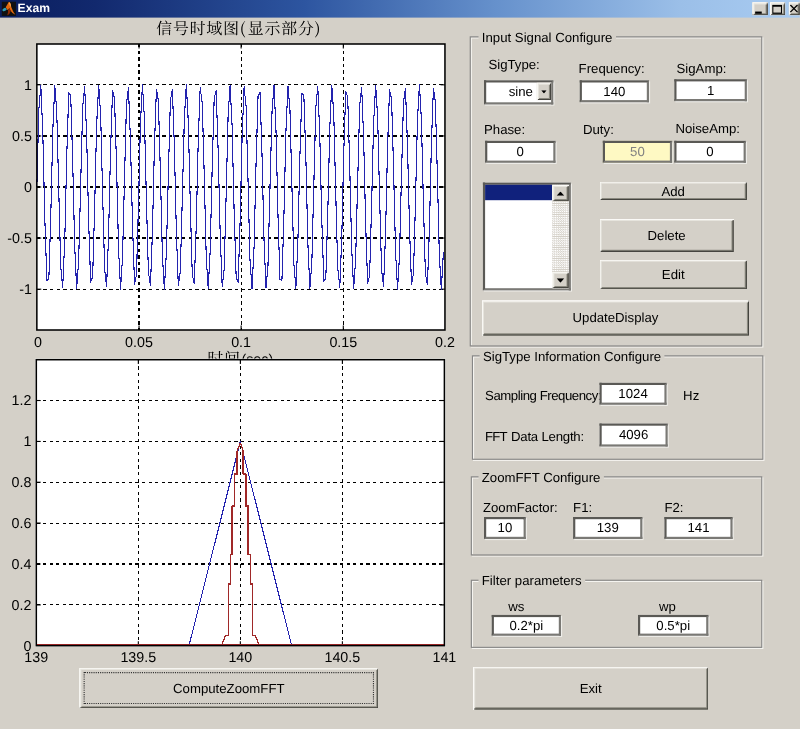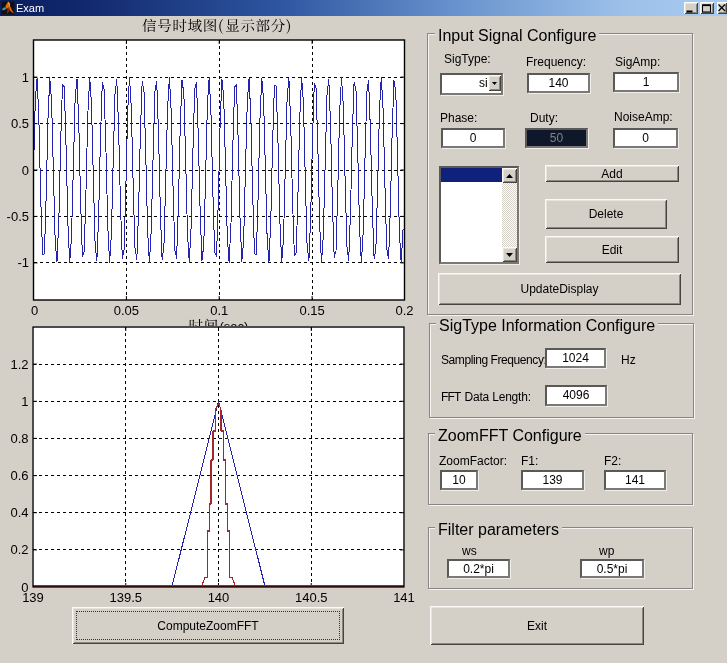--- a/index.html
+++ b/index.html
@@ -1,20 +1,20 @@
 <!DOCTYPE html>
 <html><head><meta charset="utf-8"><style>
 *{margin:0;padding:0;box-sizing:border-box}
 body{width:727px;height:663px;position:relative;background:#d4d0c8;font-family:"Liberation Sans",sans-serif;overflow:hidden;-webkit-font-smoothing:antialiased}
 .abs{position:absolute}
 .lbl{position:absolute;font-size:12px;color:#000;white-space:nowrap}
 .edit{position:absolute;background:#fff;border:2px solid #5a5955;border-bottom-color:#7a7975;border-right-color:#7a7975;box-shadow:1px 1px 0 #efeeea;font-size:12px;text-align:center;line-height:16px;color:#000}
 .btn{position:absolute;background:#d4d0c8;box-shadow:inset 1px 1px 0 #fbfaf7,inset -1px -1px 0 #45443f,inset 2px 2px 0 #e6e4dd,inset -2px -2px 0 #8a897f;font-size:12px;text-align:center;color:#000;display:flex;align-items:center;justify-content:center}
 .grp{position:absolute;border:1px solid #868686;box-shadow:inset 1px 1px 0 #f5f4f0, 1px 1px 0 #f5f4f0}
-.gtitle{position:absolute;background:#d4d0c8;font-size:16px;padding:0 3px;white-space:nowrap}
+.gtitle{position:absolute;background:#d4d0c8;font-size:12px;padding:0 3px;white-space:nowrap}
 </style></head><body>
 <svg width="727" height="663" viewBox="0 0 727 663" style="position:absolute;left:0;top:0">
 <style>
 .gl{stroke:#000;stroke-width:1;stroke-dasharray:3 3;fill:none}
 .tk{stroke:#000;stroke-width:1}
 text{font-family:"Liberation Sans",sans-serif;fill:#000}
 .pl{fill:none;stroke-linejoin:round;shape-rendering:crispEdges}
 .gl2{stroke:#000;stroke-width:1;stroke-dasharray:3 3;fill:none;shape-rendering:crispEdges}
 </style>
 <rect x="33.5" y="40" width="371.0" height="260" fill="#fff"></rect>
@@ -104,21 +104,21 @@
 </svg>
 <div class="abs" style="left:0;top:0;width:727px;height:16px;background:linear-gradient(to right,#0a1e5e 0%,#12296e 12%,#2d55a0 38%,#6691cc 62%,#9bbfe8 85%,#a9ccf2 100%)"></div>
 <svg class="abs" style="left:1px;top:1px" width="14" height="14" viewBox="0 0 14 14">
 <rect width="14" height="14" fill="#0a246a"></rect>
 <rect x="0.5" y="0.5" width="13" height="13" fill="#111"></rect>
 <path d="M1 8 Q2.8 5.8 4.2 6.2 L5.3 7.4 Q3.6 9.6 1.8 9.2 Z" fill="#2e9db8"></path>
 <path d="M4.2 5.6 L6.8 1 Q7.4 0.4 8 1.6 L9.6 6.2 Q10.8 9.6 13 12.4 Q10 11.2 8.8 9 L7.6 6.6 L5.8 8 Z" fill="#e2680e"></path>
 <path d="M7.6 6.6 L8.8 9 Q8.2 11.6 5.6 13 Q6.8 10 6.2 7.8 Z" fill="#8a2a06"></path>
 <path d="M6.9 1.4 L8.4 5.4 Q9.2 4.2 8.9 3 Q8.6 1.6 7.8 1 Z" fill="#f4a24a"></path>
 </svg>
-<div class="abs" style="left:16px;top:1px;font-size:11px;font-weight:normal;color:#fff;line-height:14px">Exam</div>
+<div class="abs" style="left:16px;top:1px;font-size:11px;font-weight:bold;color:#fff;line-height:14px">Exam</div>
 <div class="btn" style="left:684px;top:2px;width:14px;height:12px;justify-content:flex-start;align-items:flex-end">
     <svg width="14" height="10" viewBox="0 0 14 10">
       <rect x="2.5" y="6.5" width="6" height="2" fill="#000"></rect>
     </svg>
   </div>
 <div class="btn" style="left:699.5px;top:2px;width:14px;height:12px">
     <svg width="9" height="9" viewBox="0 0 9 9">
       <rect x="0.5" y="1" width="8" height="7" fill="none" stroke="#000" stroke-width="1.1"></rect>
       <rect x="0.5" y="0.5" width="8" height="1.6" fill="#000"></rect>
     </svg>
@@ -134,33 +134,33 @@
 <div class="grp" style="left:429px;top:323px;width:265px;height:95px"></div>
 <div class="gtitle" style="left:436px;top:317px">SigType Information Configure</div>
 <div class="grp" style="left:428px;top:433px;width:265px;height:72px"></div>
 <div class="gtitle" style="left:435px;top:427px">ZoomFFT Configure</div>
 <div class="grp" style="left:428px;top:527px;width:265px;height:62px"></div>
 <div class="gtitle" style="left:435px;top:521px">Filter parameters</div>
 
 <div class="lbl" style="left:444px;top:52px">SigType:</div>
 <div class="lbl" style="left:526px;top:55px">Frequency:</div>
 <div class="lbl" style="left:615px;top:55px">SigAmp:</div>
-<div class="edit" style="left:440px;top:73px;width:63px;height:22px;text-align:right;padding-left:4px;line-height:17px">sine
+<div class="edit" style="left:440px;top:73px;width:63px;height:22px;text-align:center;padding-left:4px;line-height:17px">sine
 <div class="btn" style="right:0px;top:0px;width:13px;height:16px;">
       <svg width="5" height="3" viewBox="0 0 5 3">
         <path d="M0 0 H5 L2.5 3 Z" fill="#000"></path>
       </svg>
     </div></div>
 <div class="edit" style="left:527px;top:73px;width:63px;height:20px">140</div>
 <div class="edit" style="left:613px;top:72px;width:66px;height:20px">1</div>
 <div class="lbl" style="left:440px;top:111px">Phase:</div>
 <div class="lbl" style="left:530px;top:111px">Duty:</div>
 <div class="lbl" style="left:614px;top:110px">NoiseAmp:</div>
 <div class="edit" style="left:441px;top:128px;width:64px;height:20px">0</div>
-<div class="edit" style="left:525px;top:128px;width:63px;height:20px;background:#0f172a;color:#828282">50</div>
+<div class="edit" style="left:548px;top:128px;width:63px;height:20px;background:#fef9c3;color:#828282">50</div>
 <div class="edit" style="left:613px;top:128px;width:65px;height:20px">0</div>
 <div class="edit" style="left:439px;top:166px;width:80px;height:98px;padding:0"></div>
 <div class="abs" style="left:441px;top:167.5px;width:61px;height:14px;background:#10217c"></div>
 <div class="abs" style="left:502px;top:168px;width:15px;height:94px;background:repeating-conic-gradient(#fff 0% 25%,#d4d0c8 0% 50%) 0 0/2px 2px"></div>
 <div class="btn" style="left:502px;top:168px;width:15px;height:15px">
     <svg width="7" height="4" viewBox="0 0 7 4">
       <path d="M0 4 H7 L3.5 0 Z" fill="#000"></path>
     </svg>
   </div>
 <div class="btn" style="left:502px;top:247px;width:15px;height:15px">

